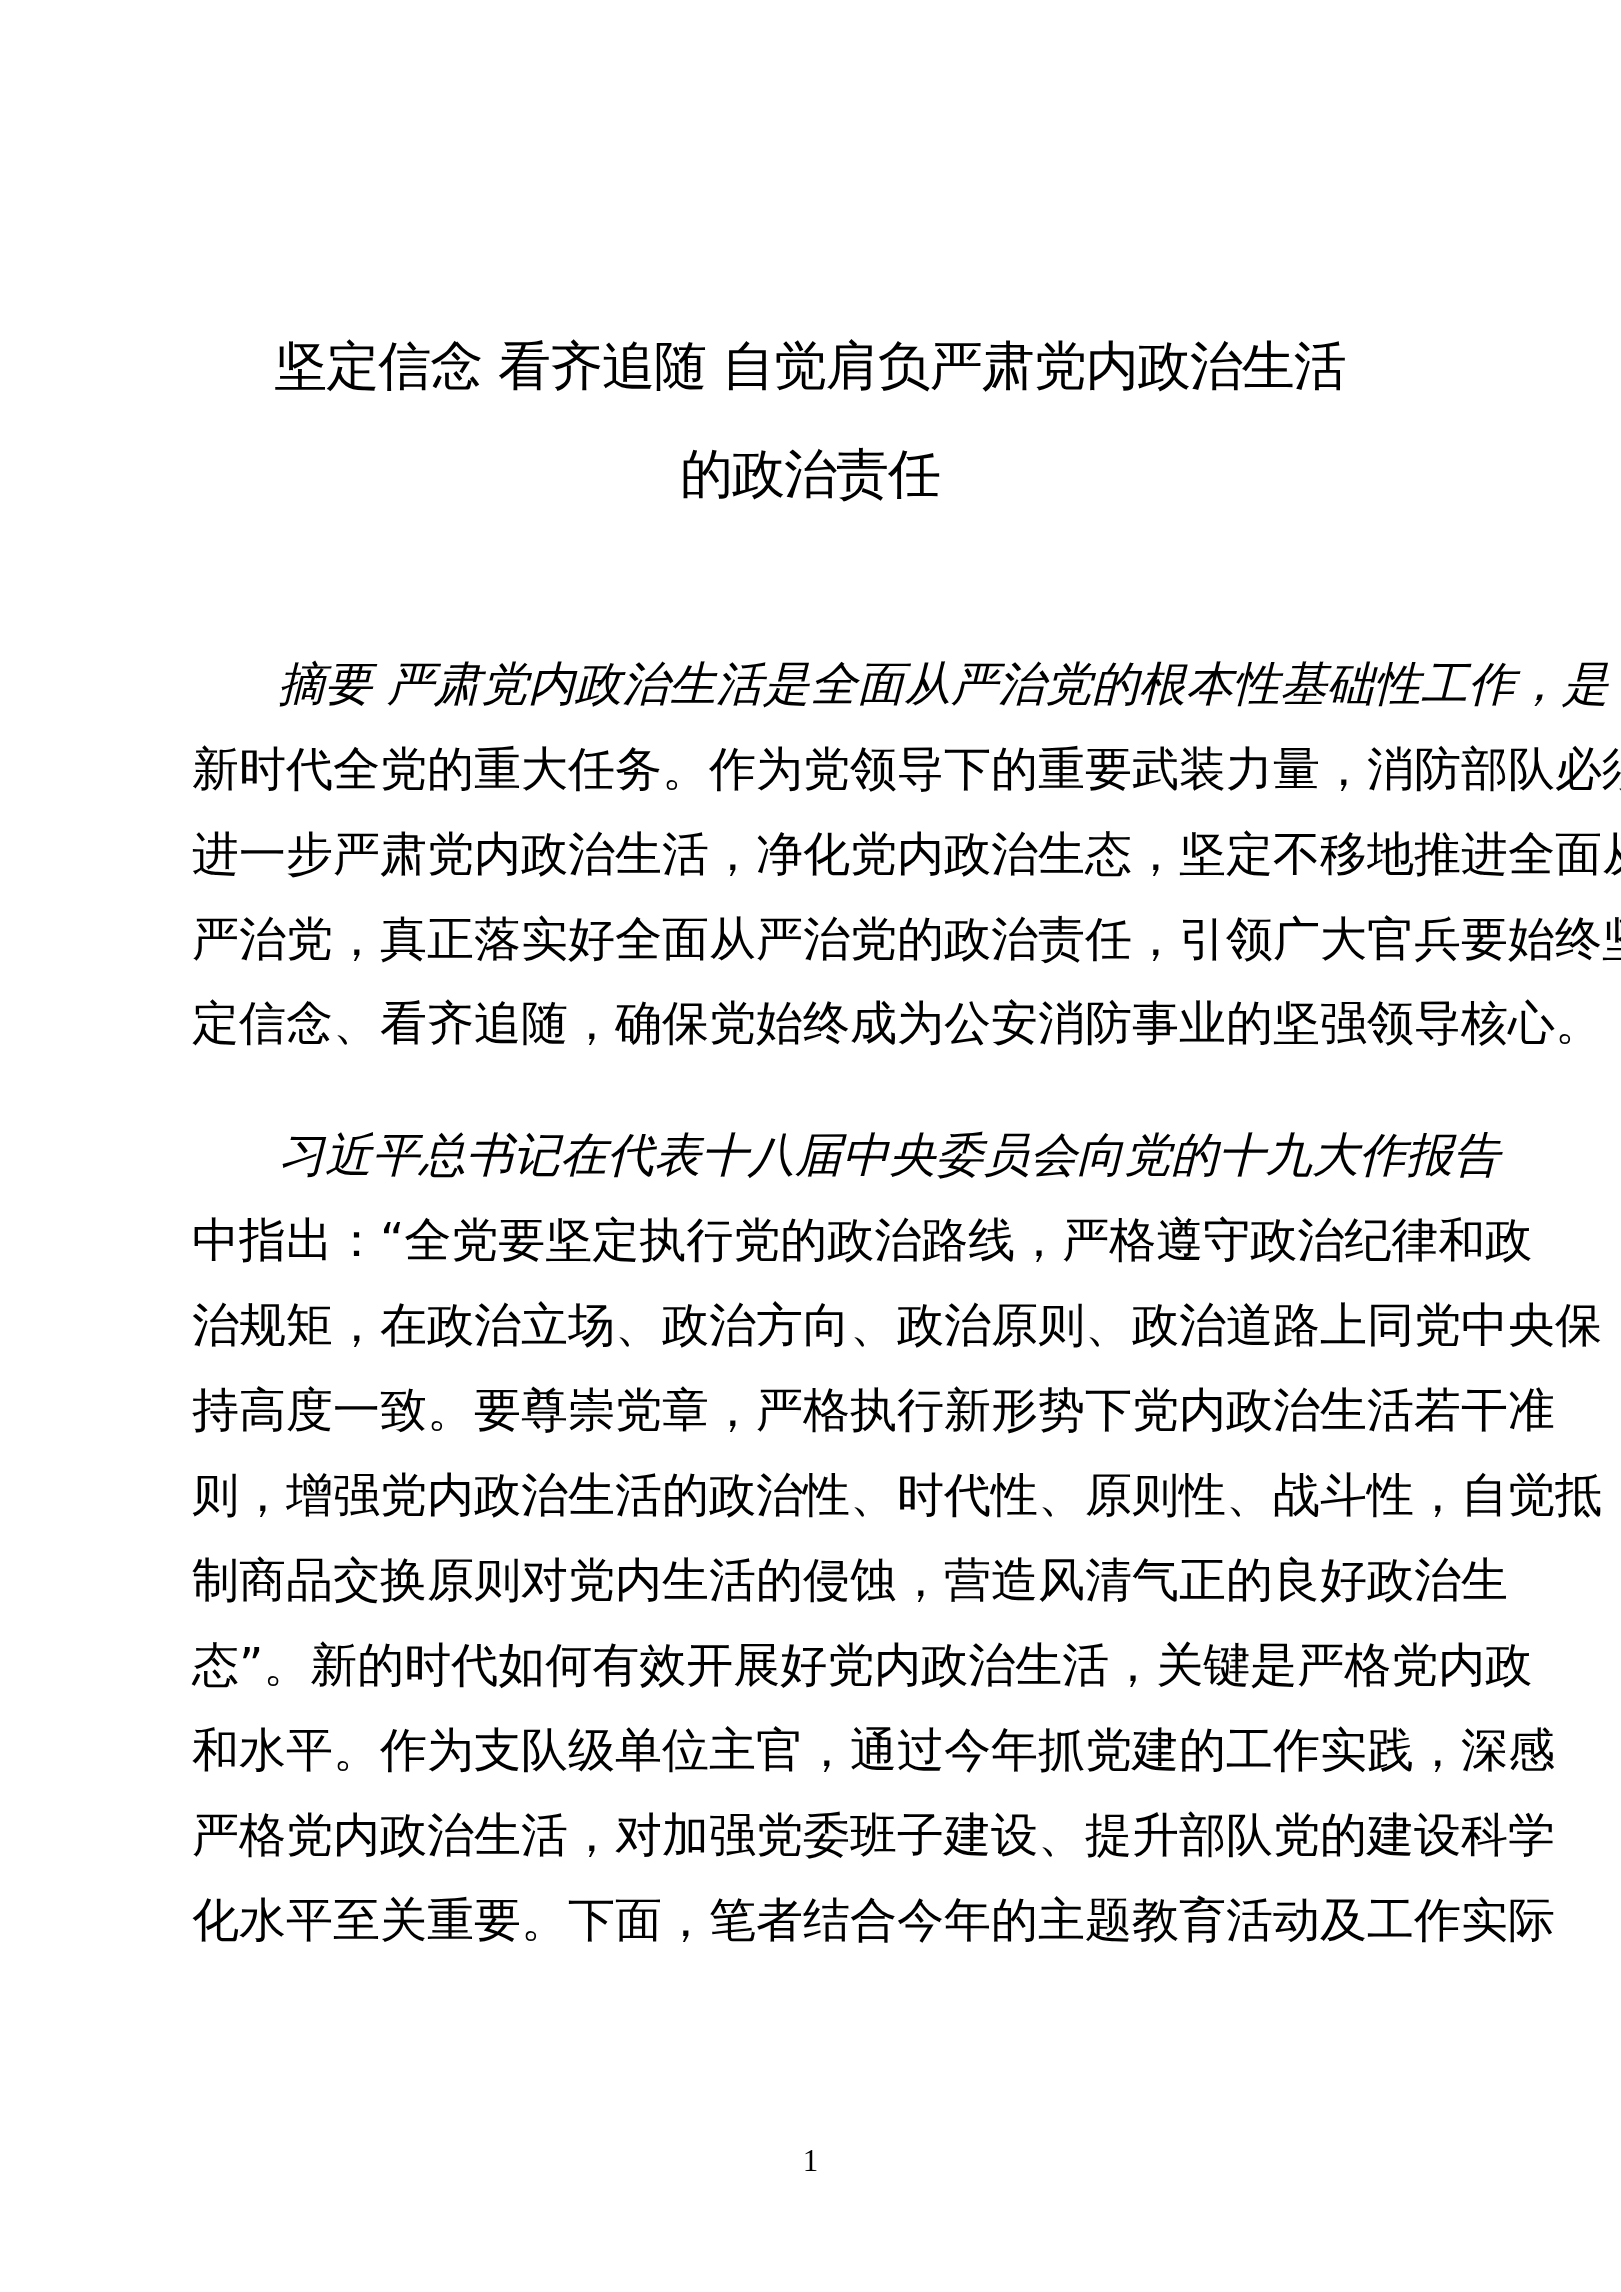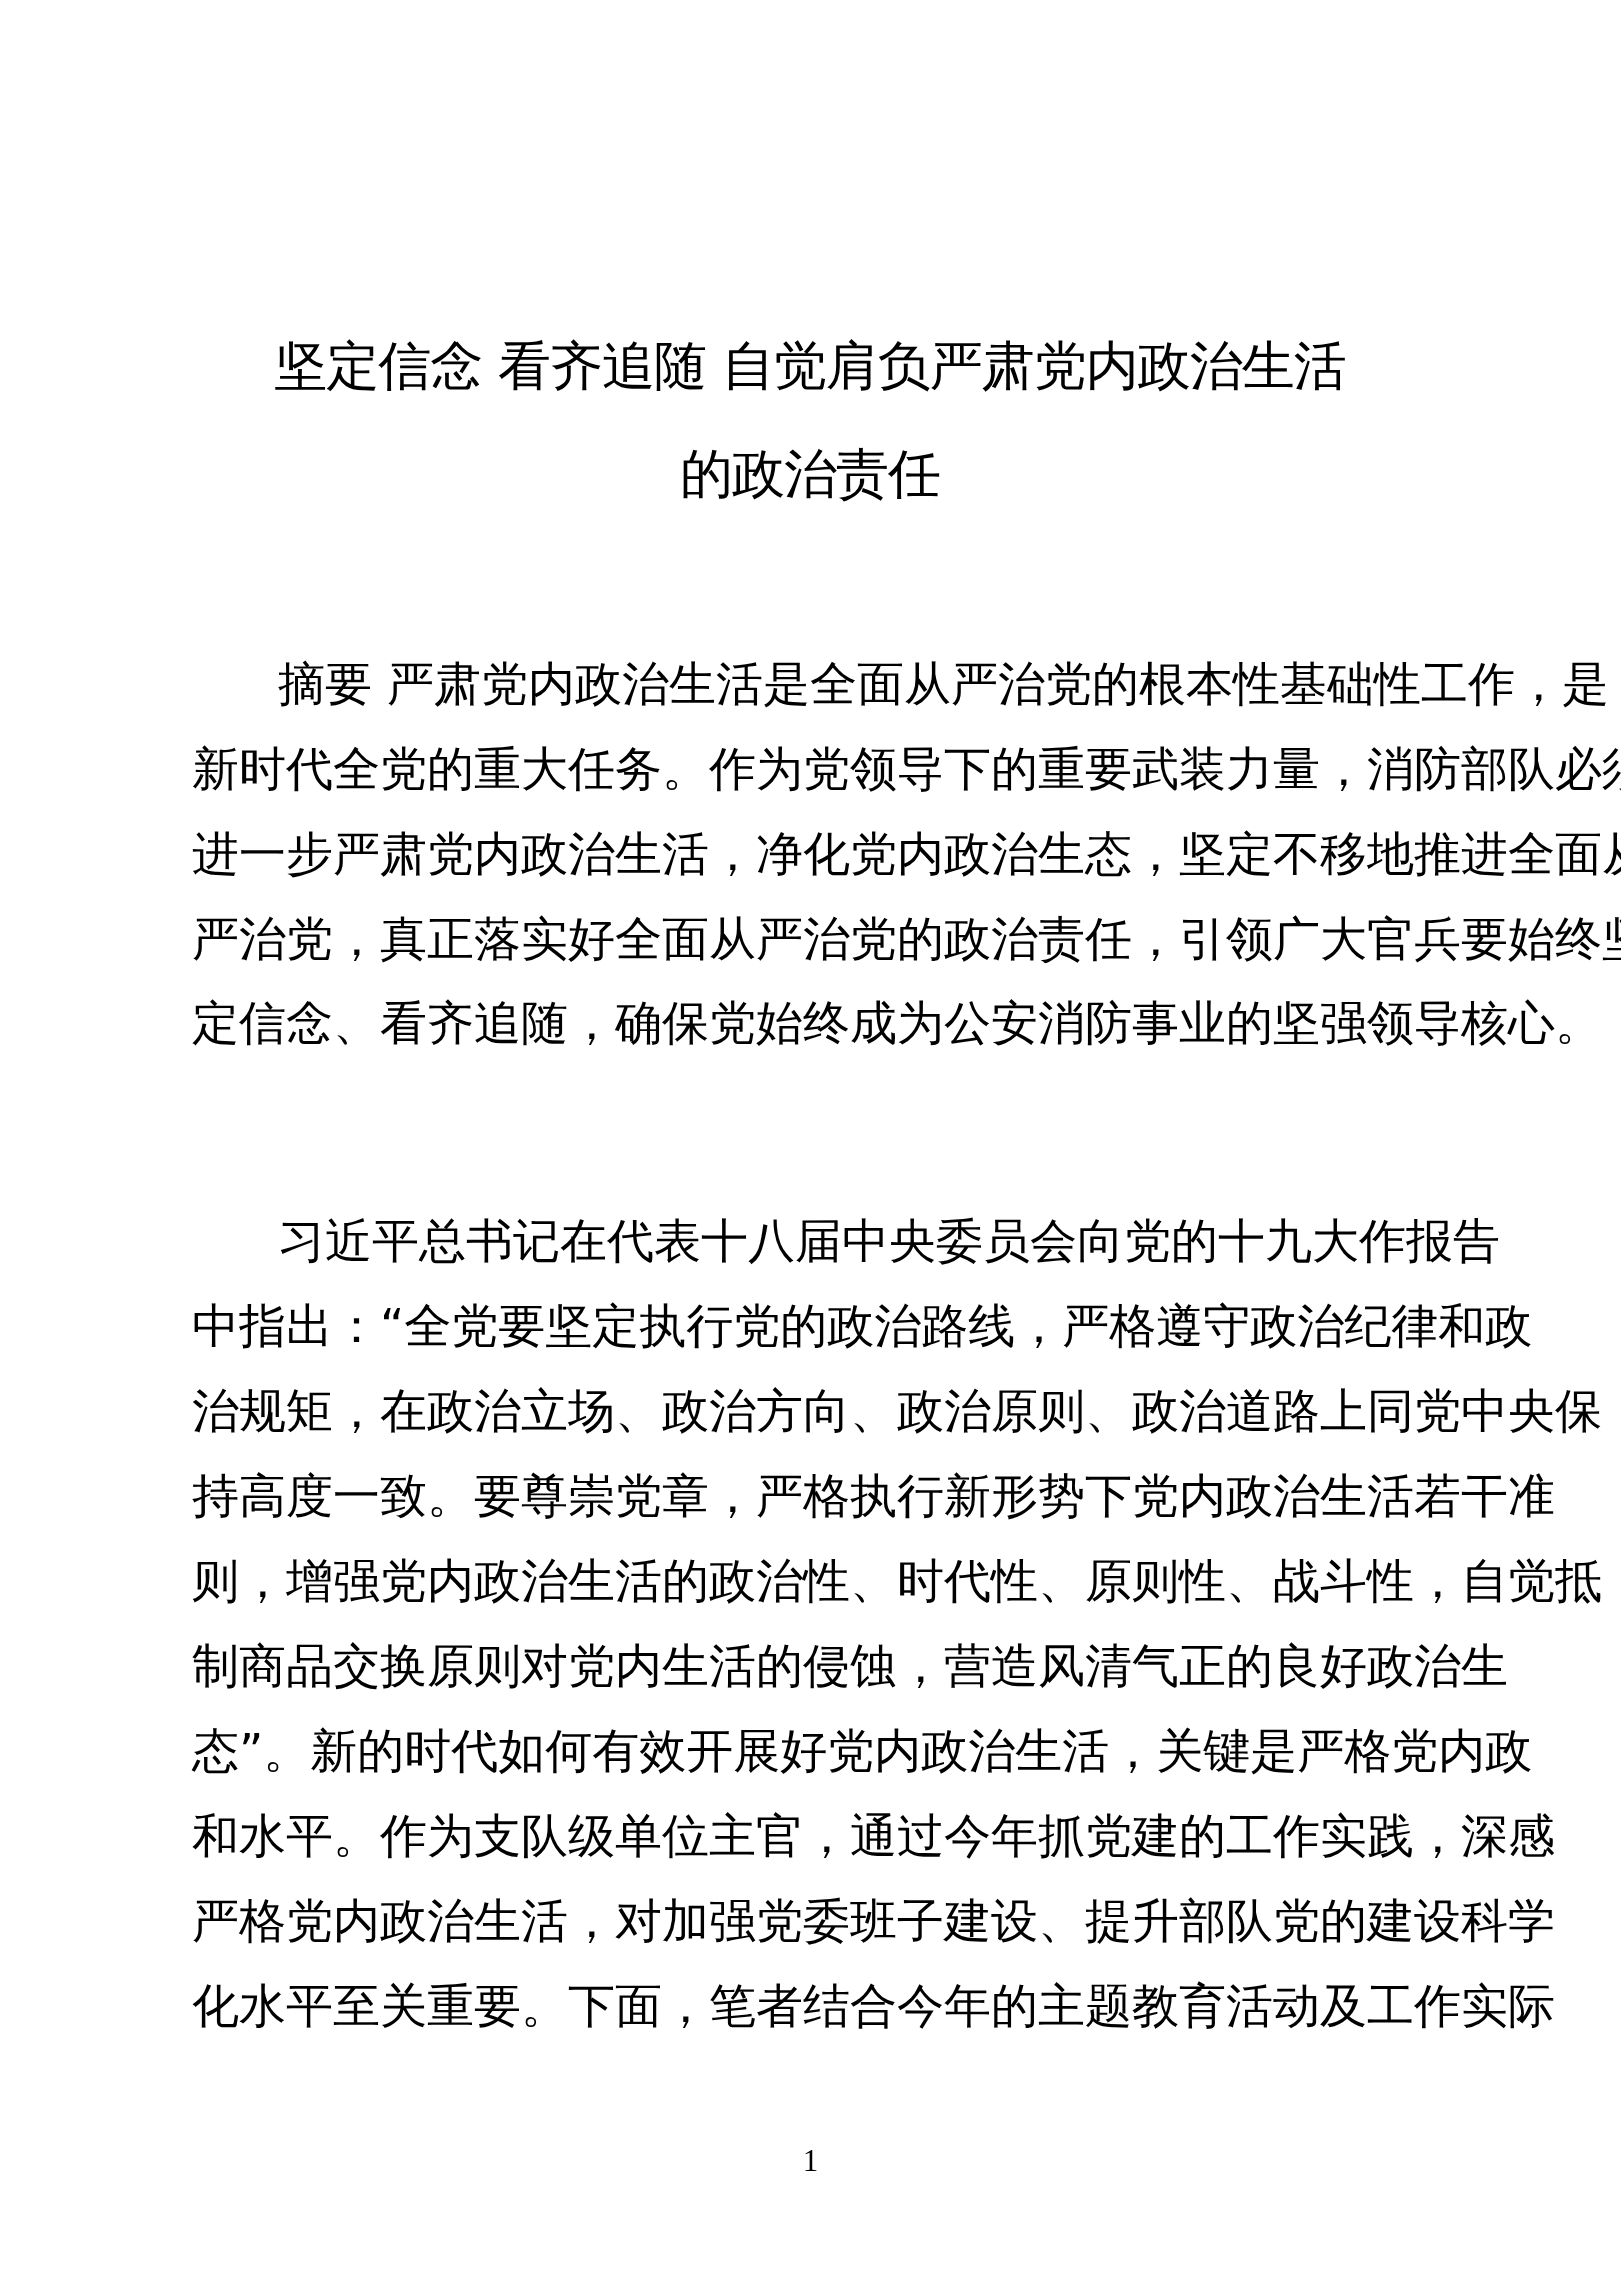--- a/index.html
+++ b/index.html
@@ -12,23 +12,23 @@
     letter-spacing: -1px; margin: 0; font-weight: normal;
   }
   .title .line { display: block; white-space: nowrap; }
   .para {
     position: absolute; left: 192px; width: 1243px;
     font-family: "DejaVu Sans", sans-serif;
     font-size: 47px; line-height: 85px; margin: 0;
   }
   .para .line { display: block; white-space: nowrap; text-align: justify; text-align-last: justify; height: 85px; }
   .para .line.last { text-align-last: left; font-family: Liberation Serif, serif; }
-  .para .line.indent { padding-left: 86px; }
+  .para .line.indent { padding-left: 86px; font-style: italic; }
   #abstract { top: 641px; }
-  #body-para { top: 1198px; }
+  #body-para { top: 1112px; }
   .page-number {
     position: absolute; left: 0; width: 1621px; top: 2143px; text-align: center;
     font-family: "Liberation Serif", serif; font-size: 31px; color: #000;
   }
 </style>
 </head>
 <body>
 
 <div class="page">
 

